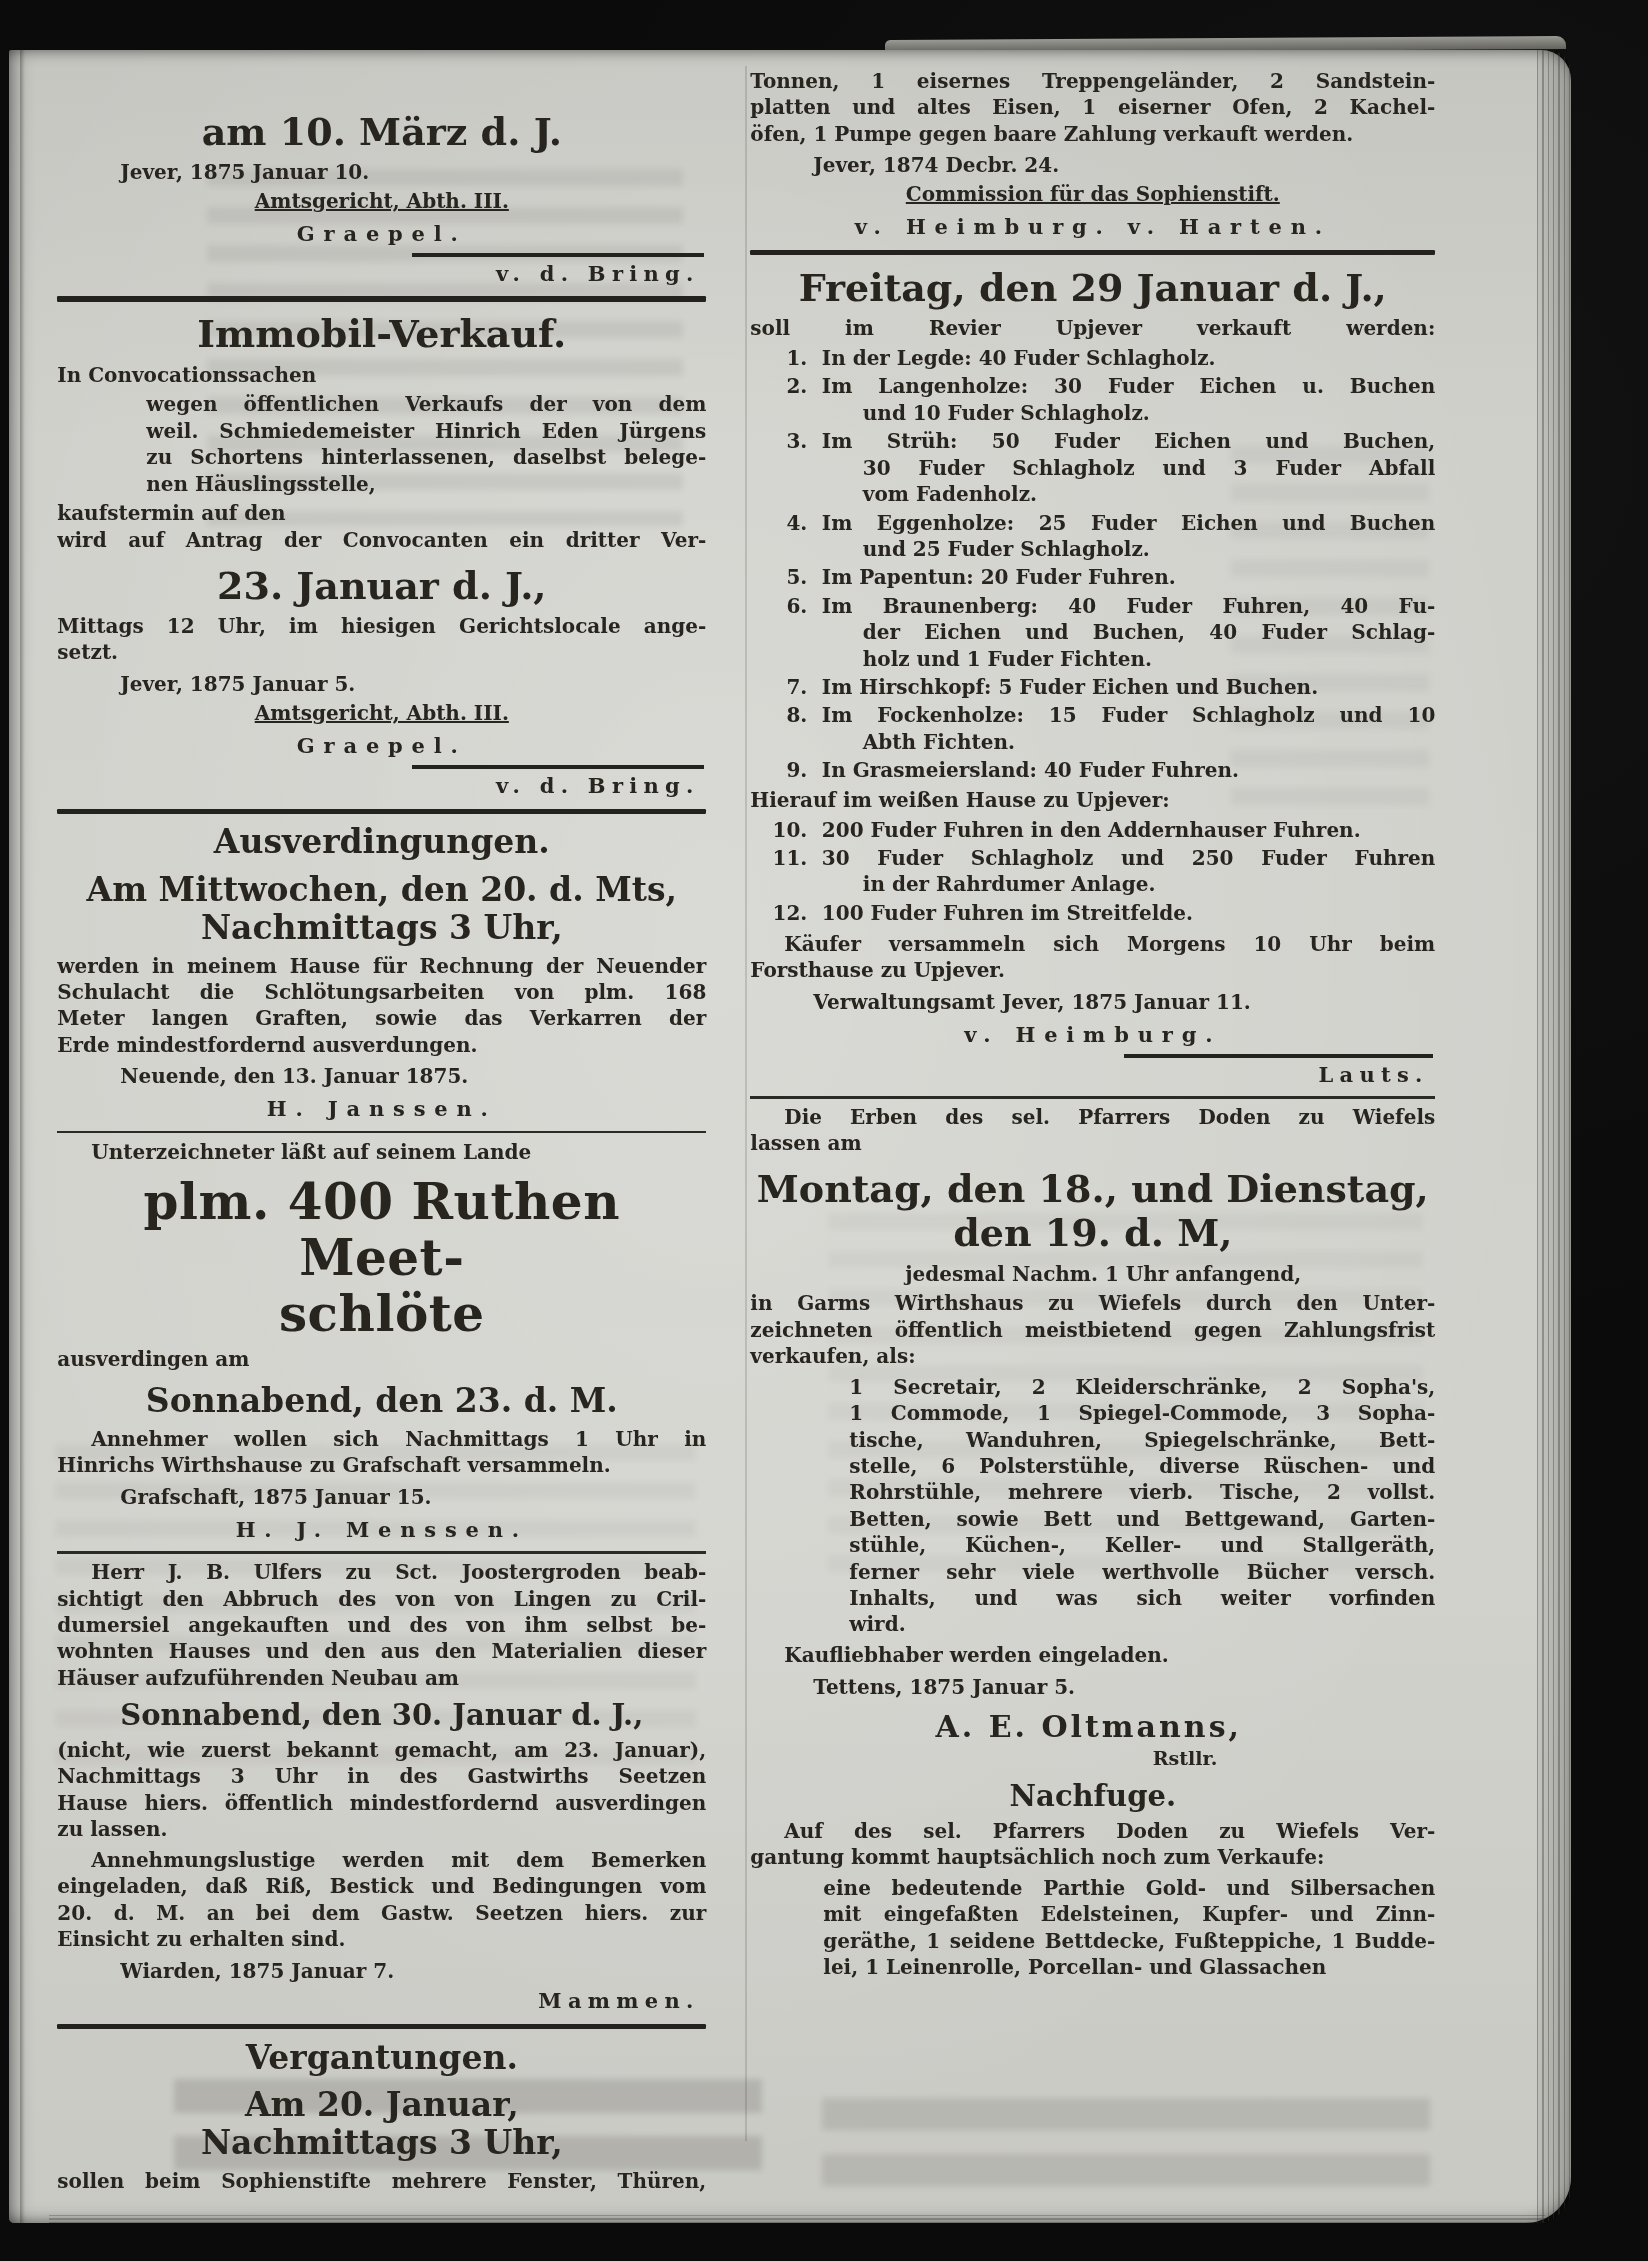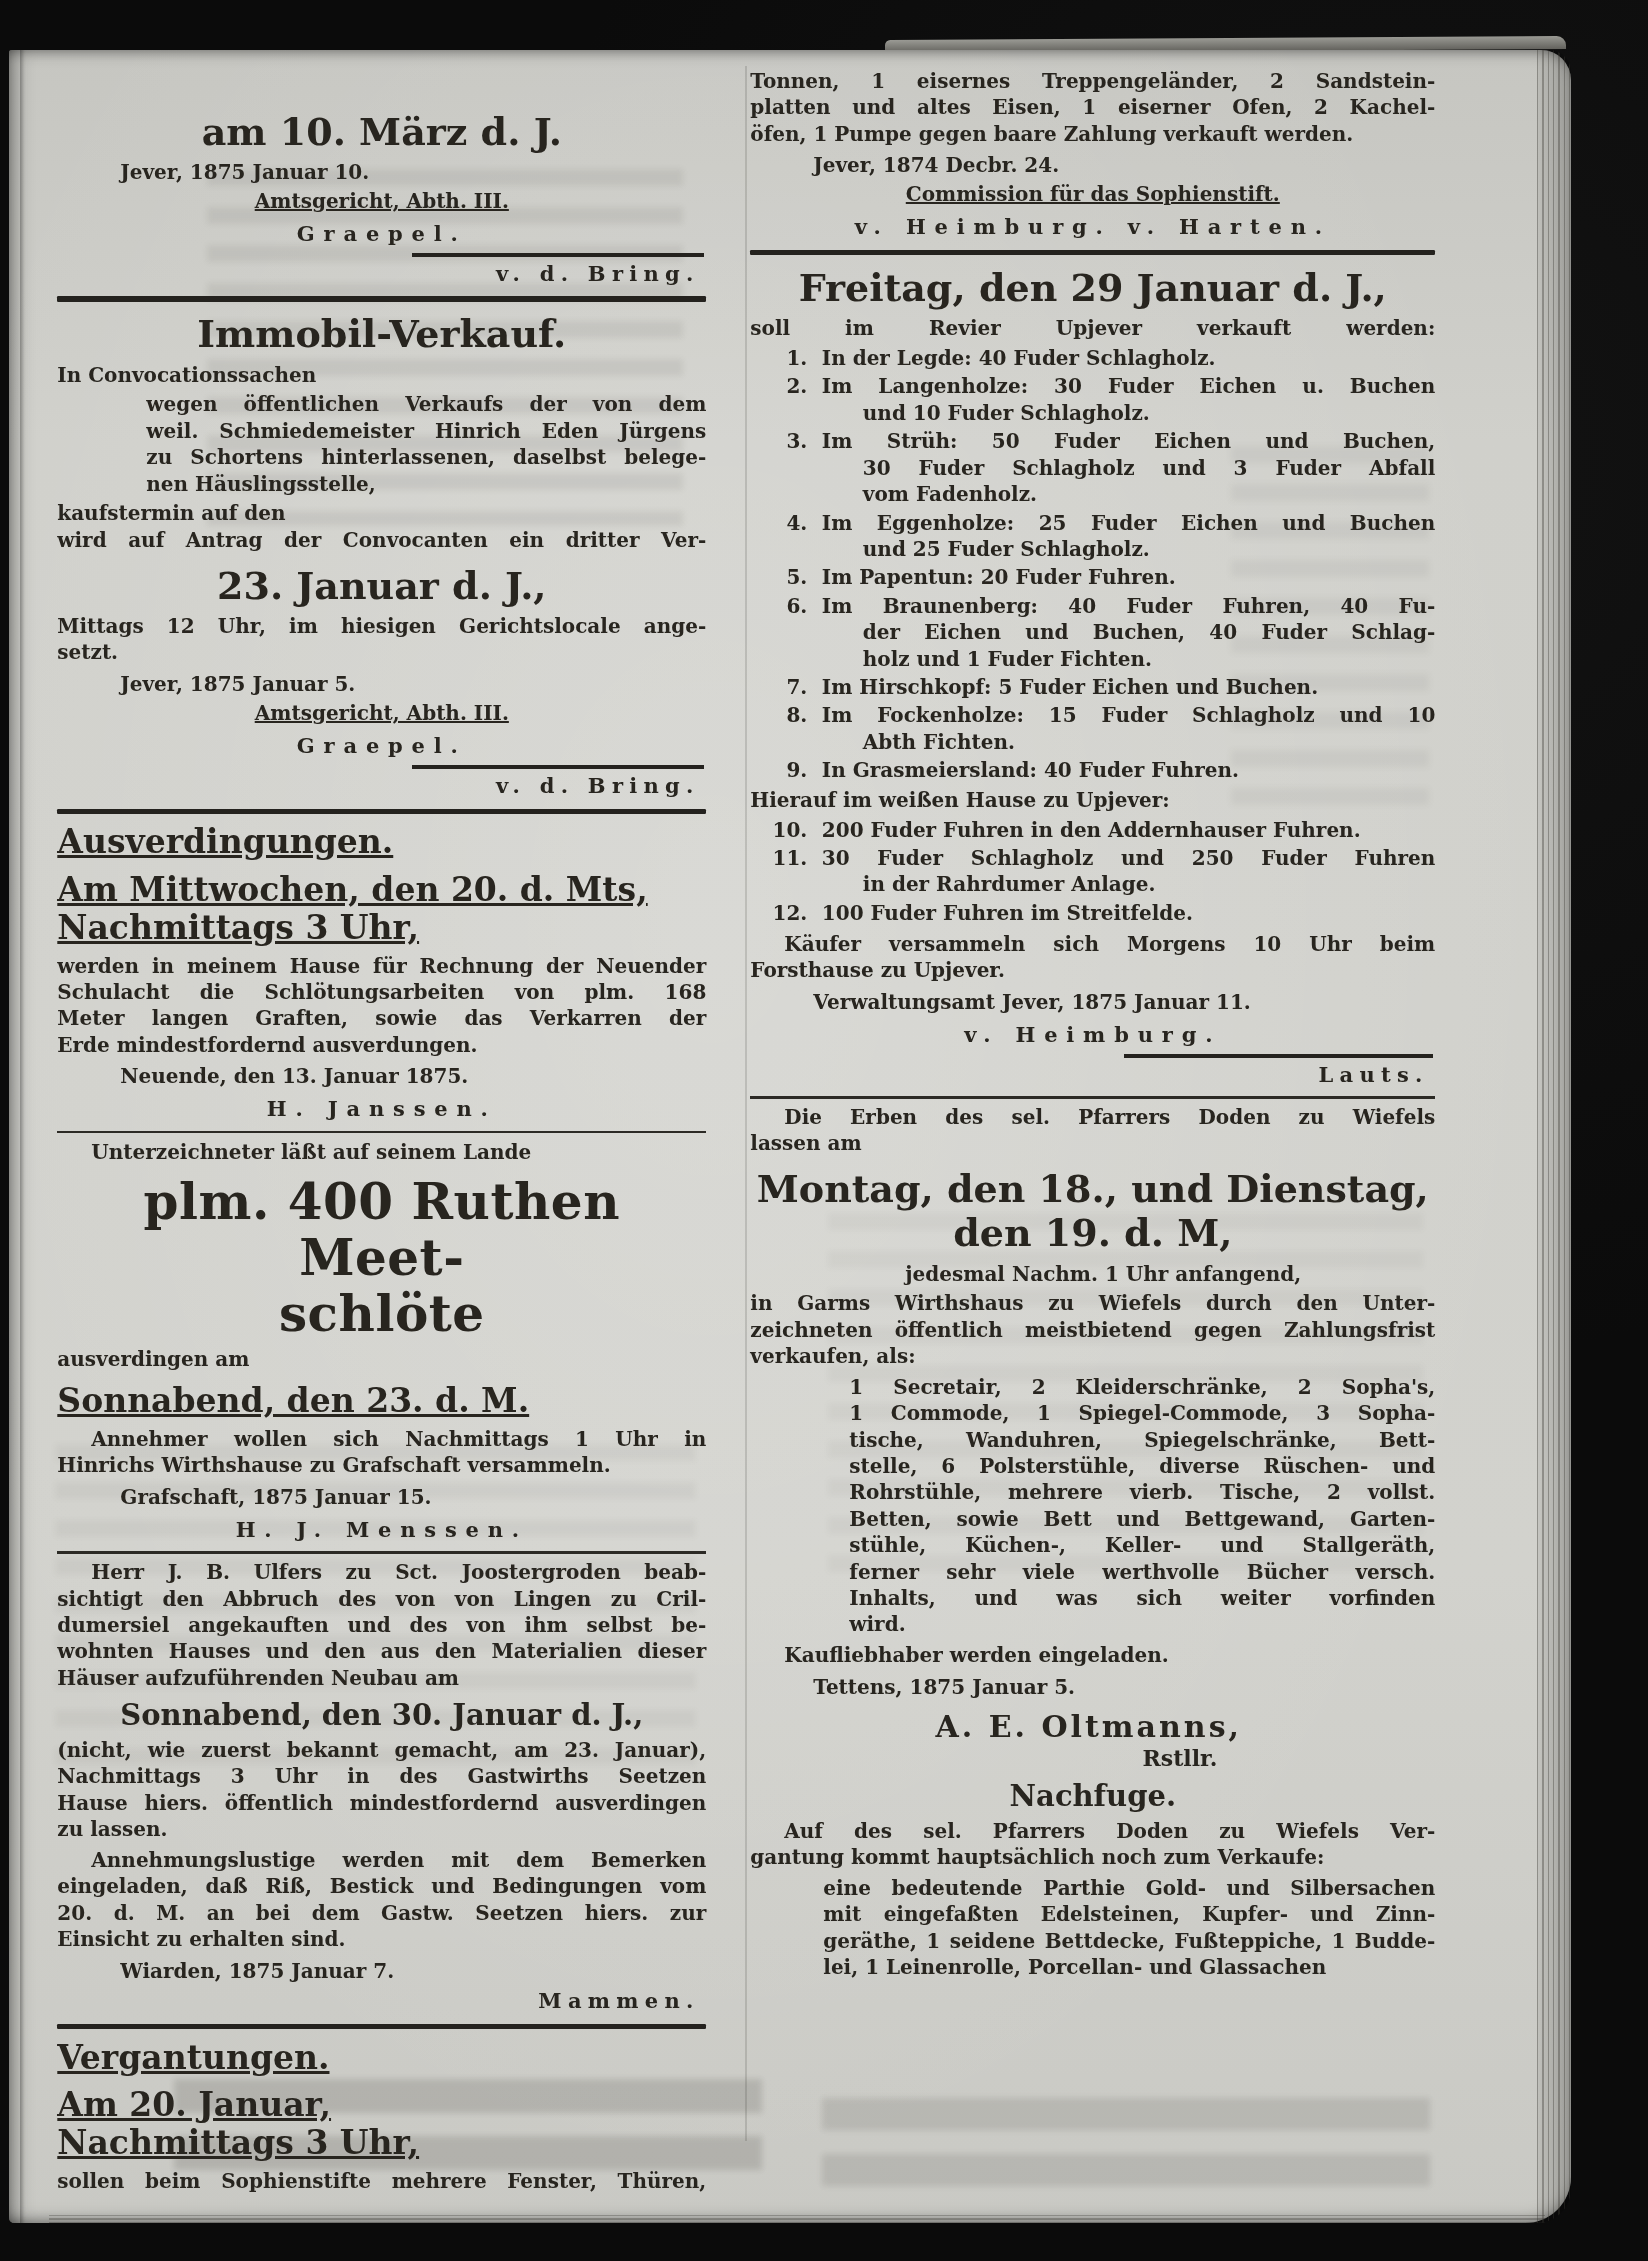--- a/index.html
+++ b/index.html
@@ -74,24 +74,24 @@
   .body-first-indent{margin:4.6px 0 3.3px;}
   .body-indented{margin:2.6px 0 2.6px 89px;}
   .goods{margin:4px 0 4px 99px;}
   .goods-sm{margin:4px 0 4px 73px;}
   .dateline{margin:5.3px 0 1.3px 63px;}
   .center{text-align:center;margin:2.6px 0;text-decoration:underline;}
   .indent-line{margin:5.3px 0 2.6px 155px;}
   .sig{text-align:center;letter-spacing:.42em;font-size:21px;margin:6.6px 0 1.3px;}
   .sig-right{text-align:right;letter-spacing:.3em;font-size:21px;margin:4px 6.6px 1.3px 0;}
   .sig-right-big{text-align:center;font-size:30px;line-height:37px;letter-spacing:.1em;margin:8px 8px 0 0;}
-  .sub-sig{text-align:right;padding-right:218px;font-size:22px;margin:0 0 2.6px;}
+  .sub-sig{text-align:right;padding-right:218px;font-size:19px;margin:0 0 2.6px;}
   .h-xl{font-size:50px;line-height:1.12;text-align:center;margin:9.3px 0 4px;letter-spacing:.01em;}
   .h-lg{font-size:38px;line-height:1.16;text-align:center;margin:10.6px 0 5.3px;}
-  .h-md{font-size:33px;line-height:1.16;text-align:left;margin:9.3px 0 5.3px;text-decoration:underline;}
+  .h-md{font-size:33px;line-height:1.16;text-align:center;margin:9.3px 0 5.3px;}
   .h-sm{font-size:29px;line-height:1.16;text-align:center;margin:8px 0 4px;}
   .rule-heavy{height:5.3px;background:#24221e;margin:9.3px 0 6.6px;border-radius:1.3px;}
   .rule-thin{height:2.6px;background:#2c2a25;margin:8px 0 5.3px;}
   .rule-short-right{height:4px;background:#24221e;width:45%;margin:5.3px 2.6px 2.6px auto;}
   .list-item{display:flex;margin:2px 0;}
   .list-num{flex:0 0 57px;text-align:right;padding-right:14.5px;}
   .list-text{flex:1;min-width:0;}
   .cont{padding-left:41px;}
 </style>
 </head>

